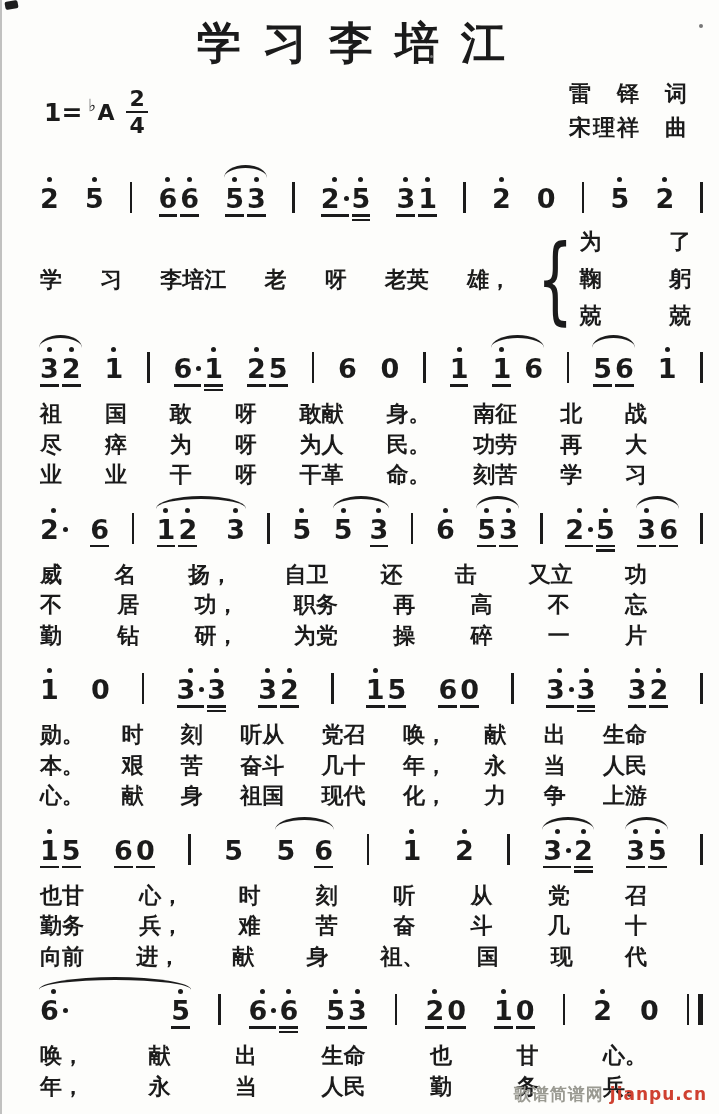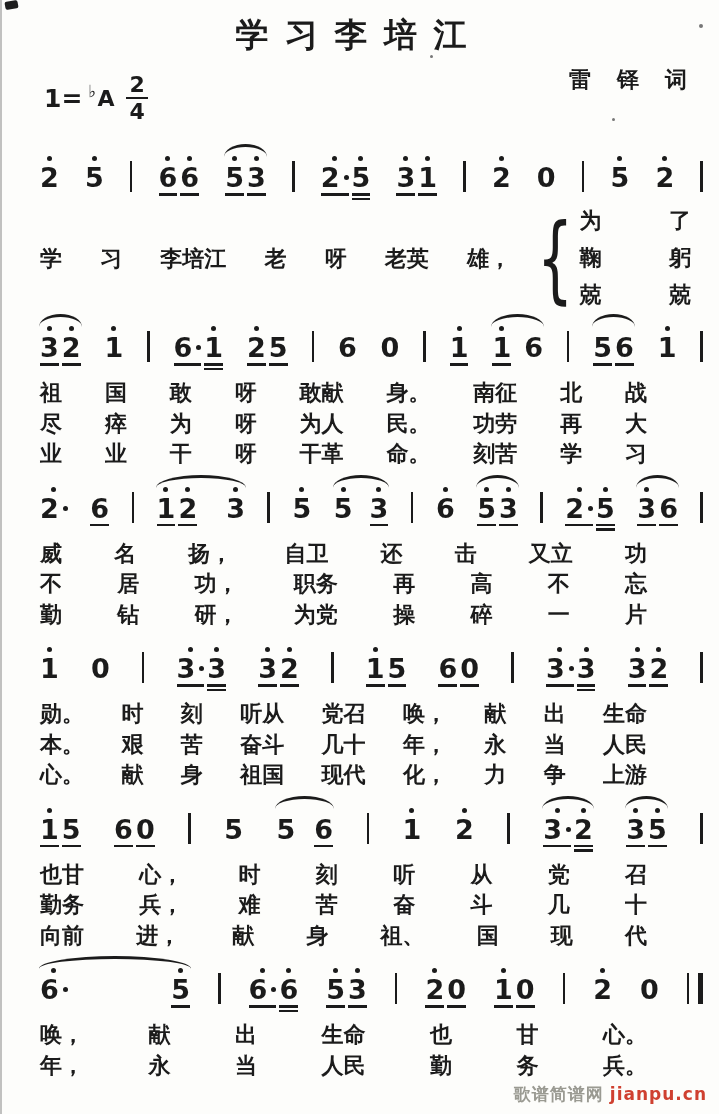--- a/index.html
+++ b/index.html
@@ -13,21 +13,21 @@
   .edge-line{position:absolute;left:0;top:0;width:2px;height:100%;background:#8f8f8f;opacity:.55;}
   .corner-mark{position:absolute;left:5px;top:1px;width:13px;height:8px;background:#1e1e1e;border-radius:2px;transform:rotate(-10deg);}
   .speck{position:absolute;background:#777;border-radius:50%;}
   .speck.s1{right:16px;top:24px;width:4px;height:4px;}
   .speck.s2{left:430px;top:55px;width:3px;height:3px;}
   .speck.s3{left:612px;top:118px;width:3px;height:3px;}
 
   
   .header{padding-top:14px;}
   .title{
-    margin:0 17px 4px 0;text-align:center;font-size:33px;font-weight:700;
+    margin:0 17px 4px 0;text-align:center;font-size:44px;font-weight:700;
     letter-spacing:.5em;text-indent:.5em;line-height:1.3;
   }
   .meta-row{display:flex;justify-content:space-between;align-items:flex-start;padding:2px 30px 0 44px;}
   .keysig{display:flex;align-items:center;font-size:25px;font-weight:700;margin-top:10px;}
   .flat{font-size:17px;font-weight:700;transform:translateY(-8px);margin:0 1px 0 6px;display:inline-block;}
   .tonic{font-size:22px;}
   .frac{display:inline-flex;flex-direction:column;align-items:center;line-height:1.1;margin-left:12px;font-size:22px;}
   .frac .top{border-bottom:2px solid #1b1b1b;padding:0 3px 0px;}
   .frac .bot{padding-top:1px;}
   .credits{text-align:left;font-size:22px;font-weight:700;line-height:1.55;letter-spacing:2px;}
@@ -85,20 +85,21 @@
         <span>1=</span>
           <span class="flat">♭</span>
           <span class="tonic">A</span>
         <span class="frac">
           <span class="top">2</span>
           <span class="bot">4</span>
         </span>
       </div>
       <div class="credits">
         <div>雷　铎　词</div>
+        <div>宋理祥　曲</div>
       </div>
     </div>
   </div>
 
   <div class="score" id="score">
       <div class="system">
         <div class="notes-row">
           <div class="grp">
             <span class="note">
               <i class="od"></i>

